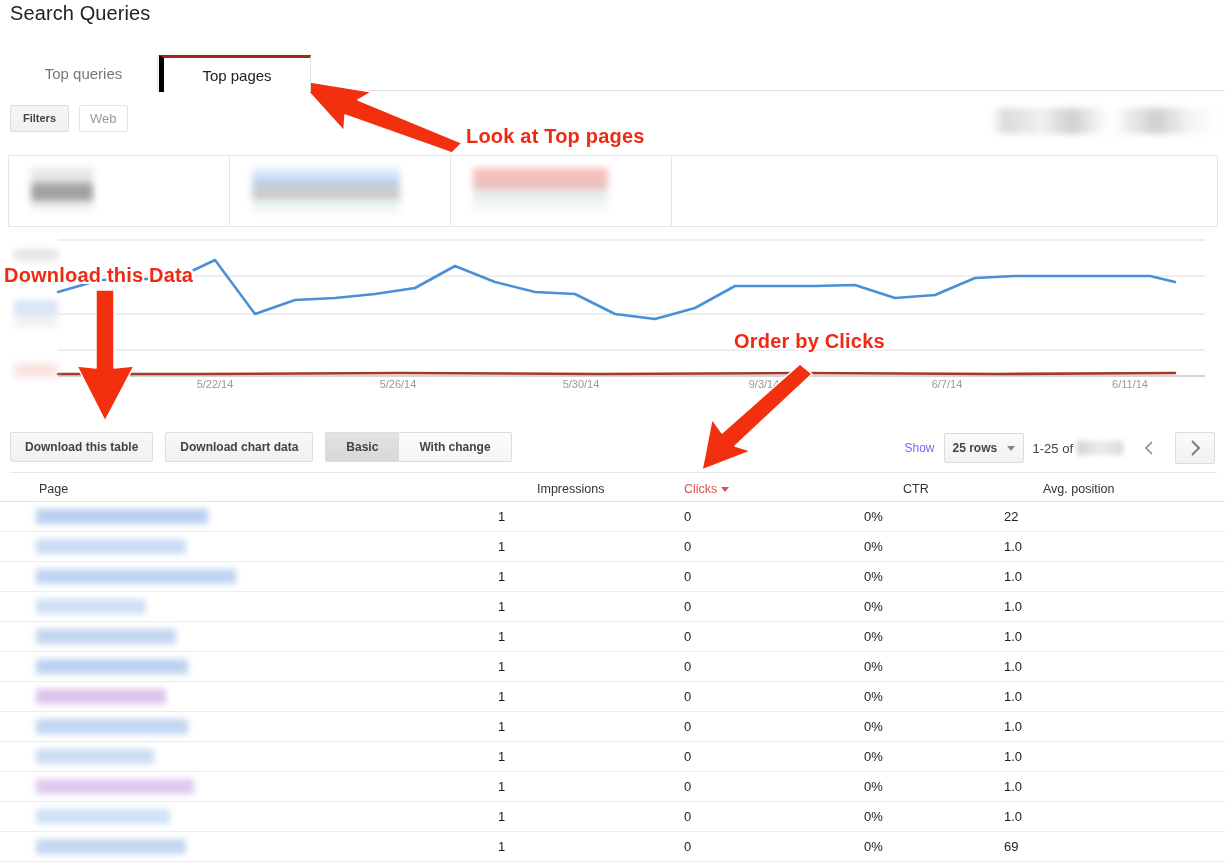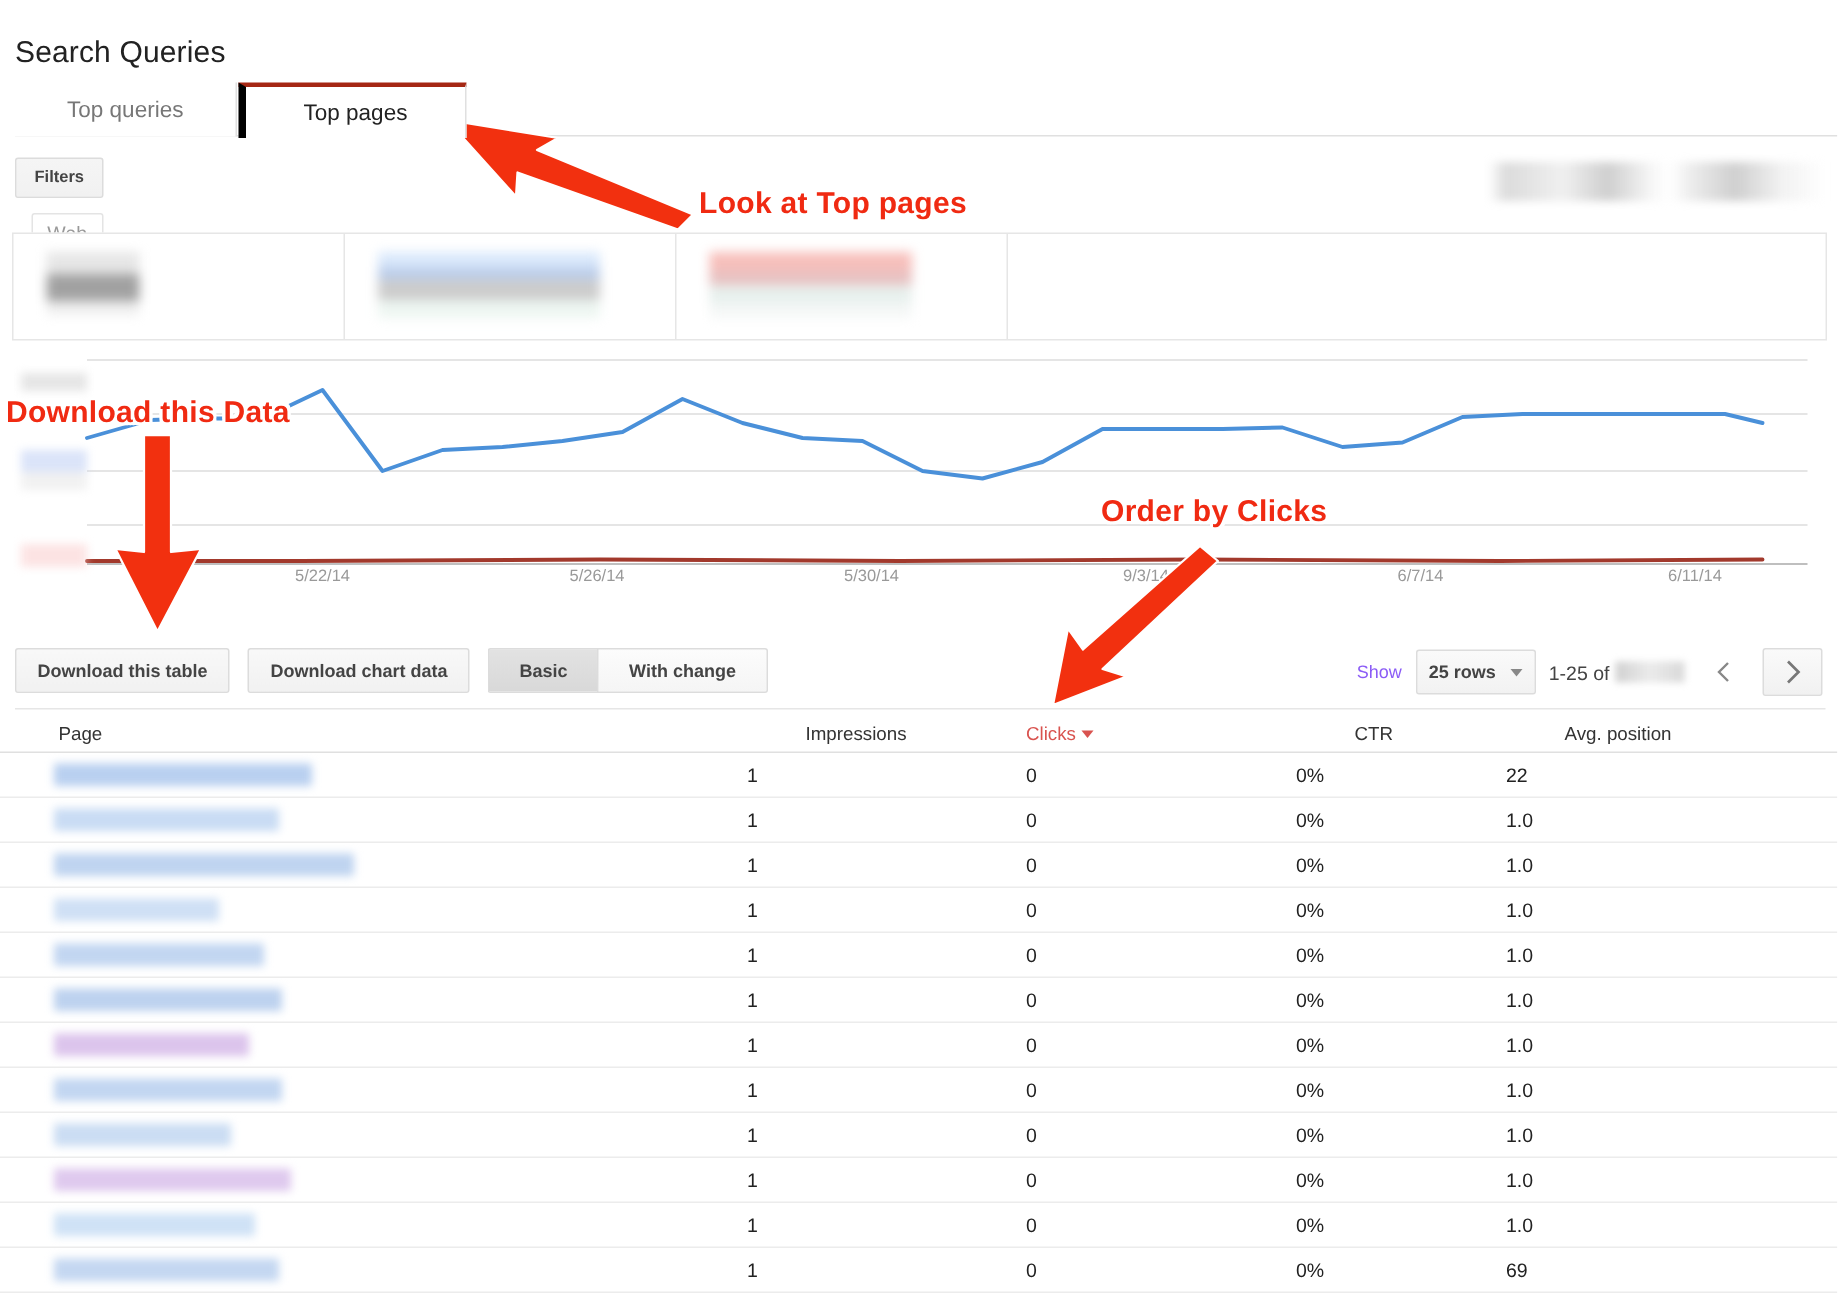--- a/index.html
+++ b/index.html
@@ -13,21 +13,21 @@
     position: relative;
     width: 1225px;
     height: 863px;
     overflow: hidden;
     background: #fff;
   }
 
   
   .page-title {
     position: absolute;
-    left: 10px; top: 24px;
+    left: 10px; top: 2px;
     font-size: 20px;
     font-weight: 400;
     color: #222;
     letter-spacing: .1px;
   }
 
   
   .tabstrip {
     position: absolute;
     left: 0; top: 55px;
@@ -59,21 +59,21 @@
     border-left: 5px solid #000000;
     border-right: 1px solid #e0e0e0;
     height: 37px;
     z-index: 3;
   }
 
   
   .filters-row {
     position: absolute;
     left: 10px; top: 105px;
-    display: flex; align-items: flex-end; gap: 10px; flex-direction: column;
+    display: flex; align-items: center; gap: 10px;
   }
   .btn {
     font-family: "Liberation Sans", sans-serif;
     font-size: 11px;
     font-weight: bold;
     color: #444;
     background: linear-gradient(#f5f5f5, #f1f1f1);
     border: 1px solid #dcdcdc;
     border-radius: 2px;
     padding: 0 12px;

